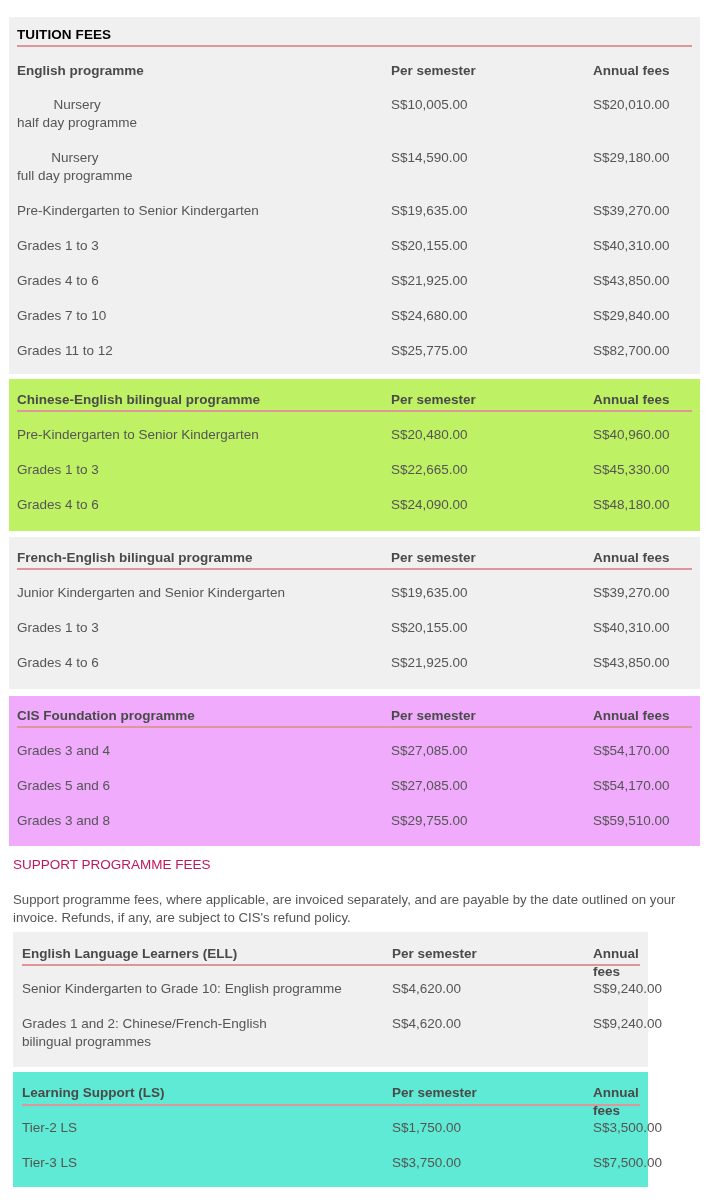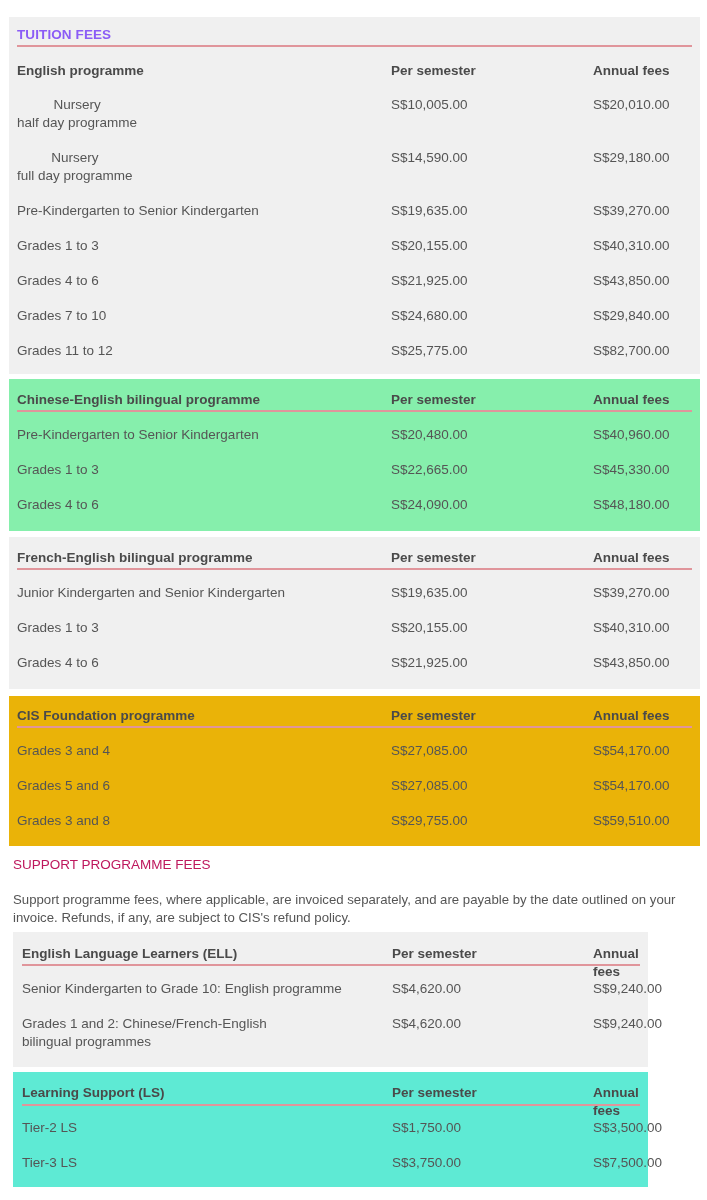--- a/index.html
+++ b/index.html
@@ -20,21 +20,21 @@
       position: absolute;
       background: #f0f0f0;
     }
     .tuition-panel { left: 9px; width: 691px; }
     .support-panel { left: 13px; width: 635px; }
 
     .section-title {
       position: absolute;
       font-weight: bold;
       font-size: 13.5px;
-      color: #8b5cf6;
+      color: #000000;
       letter-spacing: 0.1px;
     }
     .red-rule {
       position: absolute;
       height: 2px;
       background: #e0959b;
     }
     .row {
       position: absolute;
       left: 0;
@@ -114,21 +114,21 @@
     <span class="cell c-sem">S$24,680.00</span>
     <span class="cell c-ann">S$29,840.00</span>
   </div>
   <div class="row" style="top:325px;">
     <span class="cell c-name">Grades 11 to 12</span>
     <span class="cell c-sem">S$25,775.00</span>
     <span class="cell c-ann">S$82,700.00</span>
   </div>
 </div>
 
-<div class="panel tuition-panel" style="top: 379px; height: 152px; background: #86efac;">
+<div class="panel tuition-panel" style="top: 379px; height: 152px; background: #bef264;">
   <div class="row hdr" style="top:12px;">
     <span class="cell c-name">Chinese-English bilingual programme</span>
     <span class="cell c-sem">Per semester</span>
     <span class="cell c-ann">Annual fees</span>
   </div>
   <div class="red-rule" style="left: 8px; right: 8px; top: 31px; background: rgb(224, 149, 155);"></div>
   <div class="row" style="top:47px;">
     <span class="cell c-name">Pre-Kindergarten to Senior Kindergarten</span>
     <span class="cell c-sem">S$20,480.00</span>
     <span class="cell c-ann">S$40,960.00</span>
@@ -162,21 +162,21 @@
     <span class="cell c-sem">S$20,155.00</span>
     <span class="cell c-ann">S$40,310.00</span>
   </div>
   <div class="row" style="top:117px;">
     <span class="cell c-name">Grades 4 to 6</span>
     <span class="cell c-sem">S$21,925.00</span>
     <span class="cell c-ann">S$43,850.00</span>
   </div>
 </div>
 
-<div class="panel tuition-panel" style="top: 696px; height: 150px; background: #eab308;">
+<div class="panel tuition-panel" style="top: 696px; height: 150px; background: #f0abfc;">
   <div class="row hdr" style="top:11px;">
     <span class="cell c-name">CIS Foundation programme</span>
     <span class="cell c-sem">Per semester</span>
     <span class="cell c-ann">Annual fees</span>
   </div>
   <div class="red-rule" style="left: 8px; right: 8px; top: 30px; background: rgb(224, 149, 155);"></div>
   <div class="row" style="top:46px;">
     <span class="cell c-name">Grades 3 and 4</span>
     <span class="cell c-sem">S$27,085.00</span>
     <span class="cell c-ann">S$54,170.00</span>

